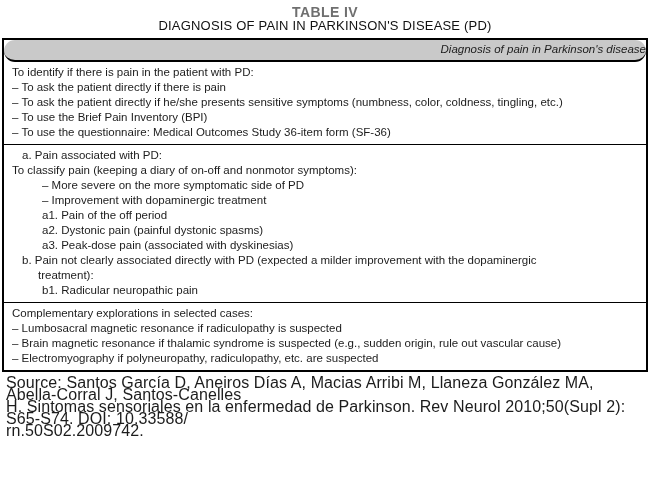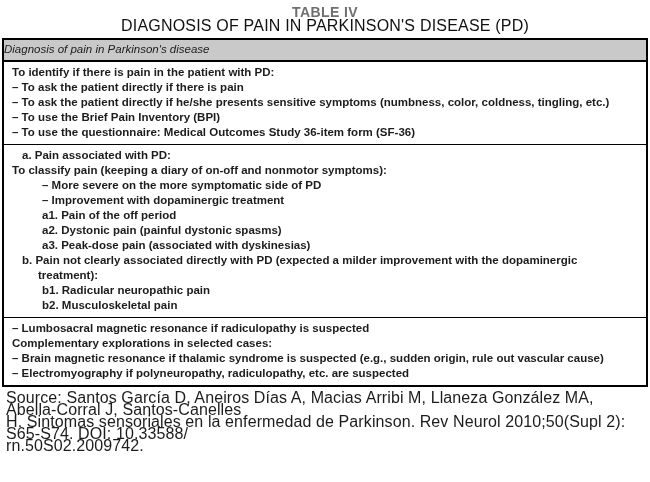--- a/index.html
+++ b/index.html
@@ -14,42 +14,42 @@
     width:650px;height:482px;overflow:hidden;background:#ffffff;
     font-family:"Liberation Sans","DejaVu Sans",sans-serif;
     color:var(--text);
   }
   .title-block{text-align:center;padding-top:5px;}
   .table-label{
     font-size:14px;line-height:14px;color:var(--label);
     letter-spacing:0.4px;font-weight:bold;
   }
   .table-title{
-    font-size:16px;line-height:14px;color:#111111;
+    font-size:13px;line-height:14px;color:#111111;
     letter-spacing:0.2px;
     text-align:center;
   }
   .diag-table{
     margin:5px 2px 0 2px;
     border:2px solid var(--border);
   }
   .header-band{
     background:var(--header-bg);
     border-bottom:2px solid var(--border);
-    text-align:left;
+    text-align:right;
     font-style:italic;
     font-size:11.5px;
     line-height:15px;
     padding:2px 0 3px 0;
+    border-radius:11px;
   }
   .section{
     padding:3px 16px 4px 8px;
     font-size:11.5px;
     line-height:15px;
-    font-weight:bold;
   }
   .section + .section{border-top:1px solid var(--border);}
   .ln{white-space:normal;}
   .plain{}
   .clamp{max-width:602px;}
   .dash{padding-left:14px;text-indent:-14px;}
   .alpha{padding-left:26px;text-indent:-16px;max-width:575px;}
   .sub{padding-left:30px;}
   .source-note{
     margin:5px 6px 0 6px;
@@ -81,25 +81,24 @@
         <div class="section">
           <div class="ln alpha">a. Pain associated with PD:</div>
           <div class="ln plain">To classify pain (keeping a diary of on-off and nonmotor symptoms):</div>
           <div class="ln sub">– More severe on the more symptomatic side of PD</div>
           <div class="ln sub">– Improvement with dopaminergic treatment</div>
           <div class="ln sub">a1. Pain of the off period</div>
           <div class="ln sub">a2. Dystonic pain (painful dystonic spasms)</div>
           <div class="ln sub">a3. Peak-dose pain (associated with dyskinesias)</div>
           <div class="ln alpha">b. Pain not clearly associated directly with PD (expected a milder improvement with the dopaminergic treatment):</div>
           <div class="ln sub">b1. Radicular neuropathic pain</div>
-          <div class="ln sub">b2. Musculoskeletal pain</div>
         </div>
         <div class="section">
+          <div class="ln plain">Complementary explorations in selected cases:</div>
           <div class="ln dash">– Lumbosacral magnetic resonance if radiculopathy is suspected</div>
-          <div class="ln plain">Complementary explorations in selected cases:</div>
           <div class="ln dash">– Brain magnetic resonance if thalamic syndrome is suspected (e.g., sudden origin, rule out vascular cause)</div>
           <div class="ln dash">– Electromyography if polyneuropathy, radiculopathy, etc. are suspected</div>
         </div>
       </div>
   </div>
 
   <div class="source-note">
     <div>Source: Santos García D, Aneiros Días A, Macias Arribi M, Llaneza González MA, Abella-Corral J, Santos-Canelles</div>
     <div>H. Sintomas sensoriales en la enfermedad de Parkinson. Rev Neurol 2010;50(Supl 2): S65-S74. DOI: 10.33588/</div>
     <div>rn.50S02.2009742.</div>

